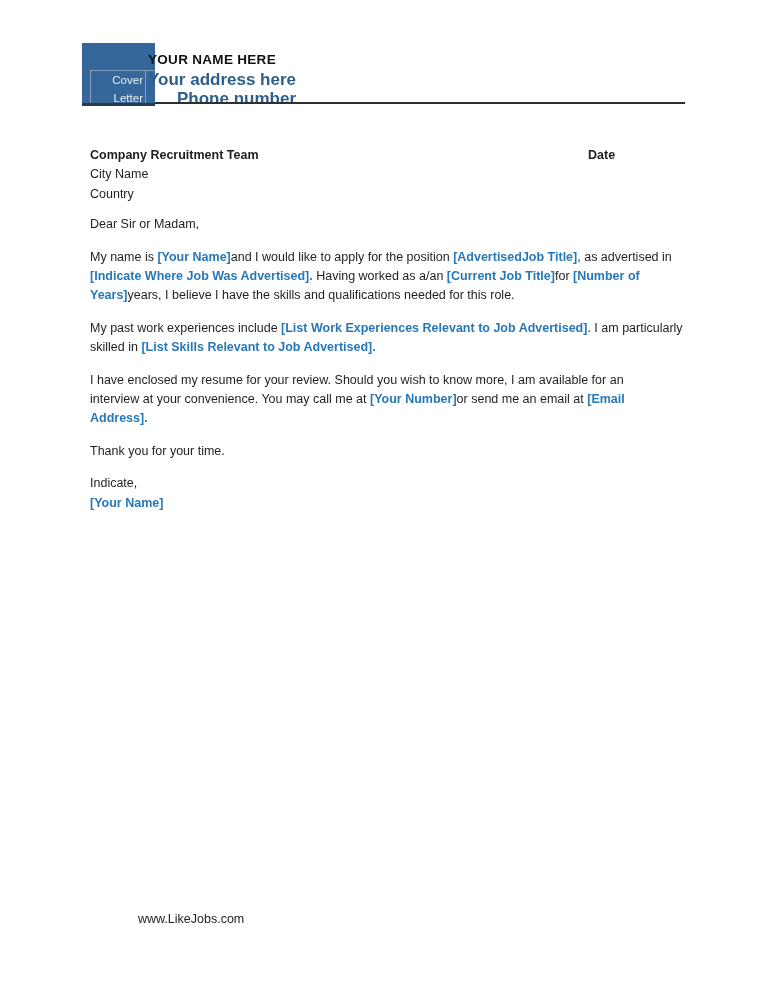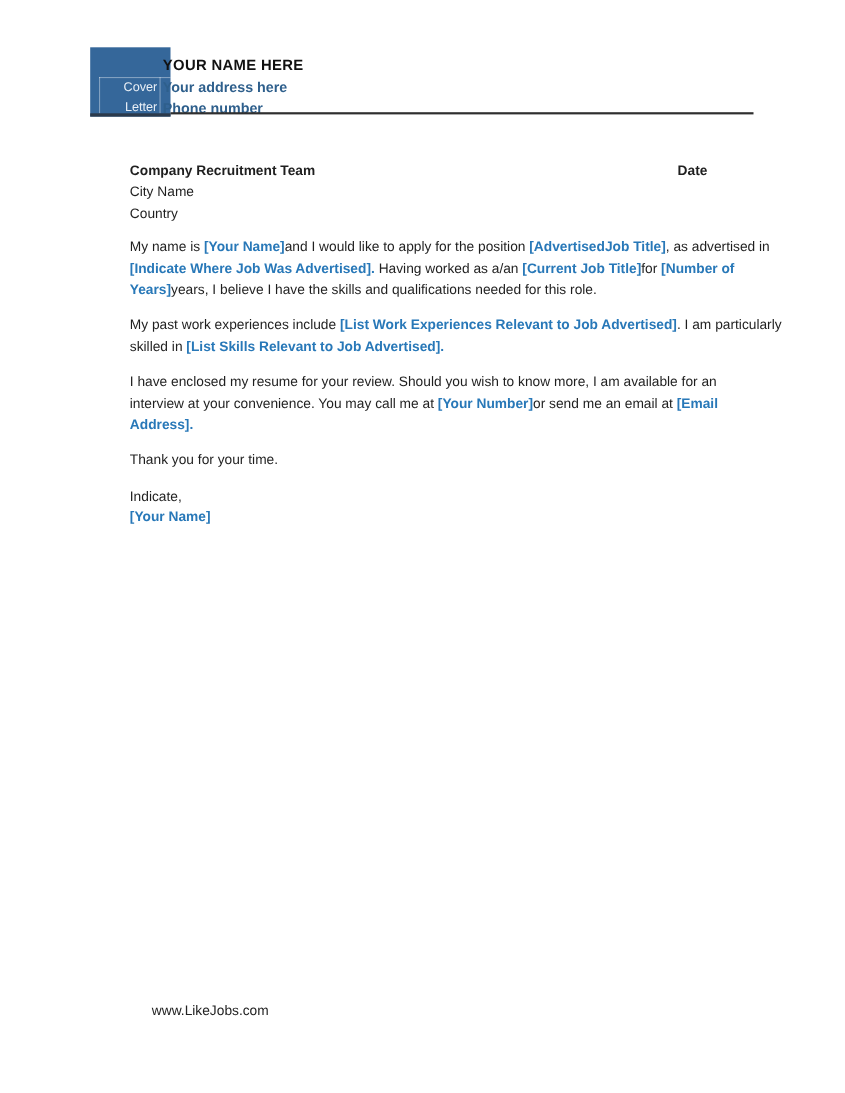--- a/index.html
+++ b/index.html
@@ -33,26 +33,26 @@
   .bb-vline-l{position:absolute;left:8px;top:27px;bottom:3px;width:1px;background:rgba(255,255,255,.38);}
   .bb-vline-r{position:absolute;right:9px;top:27px;bottom:3px;width:1px;background:rgba(255,255,255,.38);}
   .bb-text{
     position:absolute;left:10px;right:12px;top:29px;
     text-align:right;font-size:11.5px;line-height:17.5px;
     color:#E9EFF6;
   }
   
   .header-text{position:absolute;left:148px;top:50px;line-height:19.5px;}
   .header-text .name{font-size:13.5px;font-weight:700;color:#111;letter-spacing:.3px;}
-  .header-text .addr{font-size:13px;font-weight:700;color:var(--header-blue);}
+  .header-text .addr{font-size:17px;font-weight:700;color:var(--header-blue);text-align:right;}
   .header-rule{position:absolute;left:155px;top:102px;width:530px;height:2px;background:var(--rule);}
   
   .body{
     position:absolute;left:90px;top:146px;width:600px;
-    font-size:12.5px;line-height:19.4px;margin-left:28px;
+    font-size:12.5px;line-height:19.4px;
   }
   .recipient{margin-bottom:11px;}
   .company-row{position:relative;}
   .b{font-weight:700;}
   .date{position:absolute;left:498px;top:0;}
   .para{margin:0 0 13px 0;}
   .ph{color:var(--placeholder-blue);font-weight:700;}
   .closing div{line-height:19.4px;}
   
   .footer{position:absolute;left:90px;top:912px;font-size:12.5px;color:#222;margin-left:48px;}
@@ -83,20 +83,21 @@
   <div class="body">
     <div class="recipient">
       <div class="company-row">
         <span class="b">Company Recruitment Team</span>
         <span class="b date">Date</span>
       </div>
       <div>City Name</div>
       <div>Country</div>
     </div>
 
+    <p class="para">Dear Sir or Madam,</p>
 
     <div id="paragraphs">
         <p class="para"><span>My name is </span><span class="ph">[Your Name]</span><span>and I would like to apply for the position </span><span class="ph">[AdvertisedJob Title]</span><span>, as advertised in</span><br><span class="ph">[Indicate Where Job Was Advertised].</span><span> Having worked as a/an </span><span class="ph">[Current Job Title]</span><span>for </span><span class="ph">[Number of</span><br><span class="ph">Years]</span><span>years, I believe I have the skills and qualifications needed for this role.</span></p>
         <p class="para"><span>My past work experiences include </span><span class="ph">[List Work Experiences Relevant to Job Advertised]</span><span>. I am particularly</span><br><span>skilled in </span><span class="ph">[List Skills Relevant to Job Advertised].</span></p>
         <p class="para"><span>I have enclosed my resume for your review. Should you wish to know more, I am available for an</span><br><span>interview at your convenience. You may call me at </span><span class="ph">[Your Number]</span><span>or send me an email at </span><span class="ph">[Email</span><br><span class="ph">Address].</span></p>
       </div>
 
     <p class="para">Thank you for your time.</p>
 
     <div class="closing">

